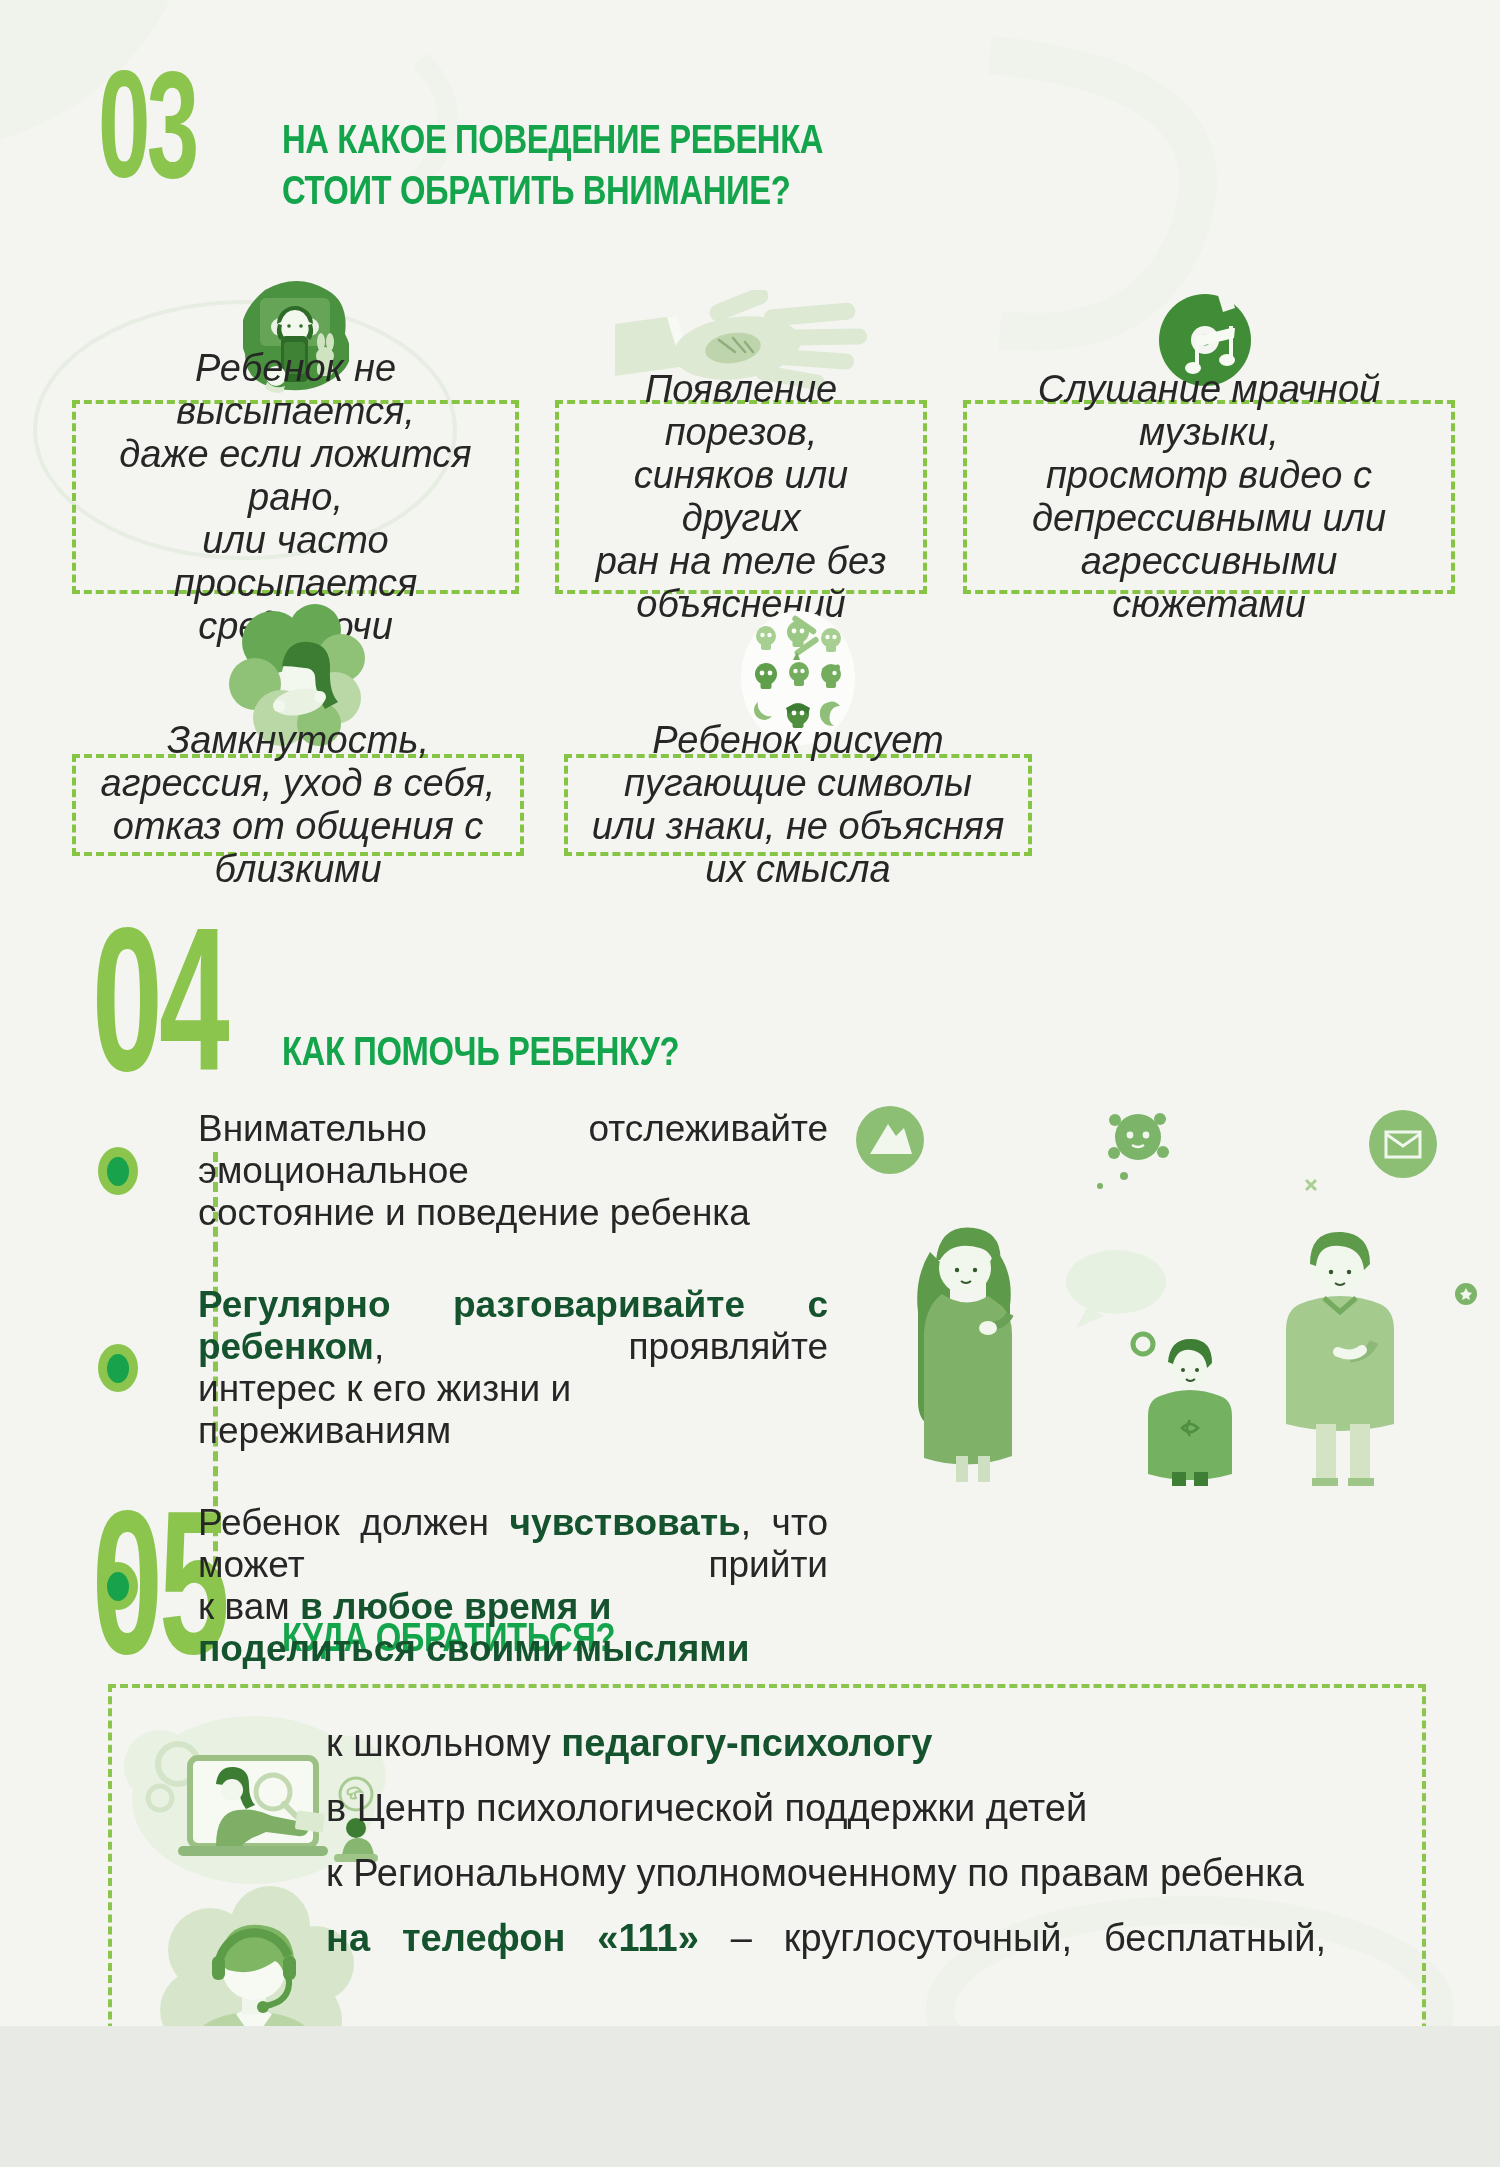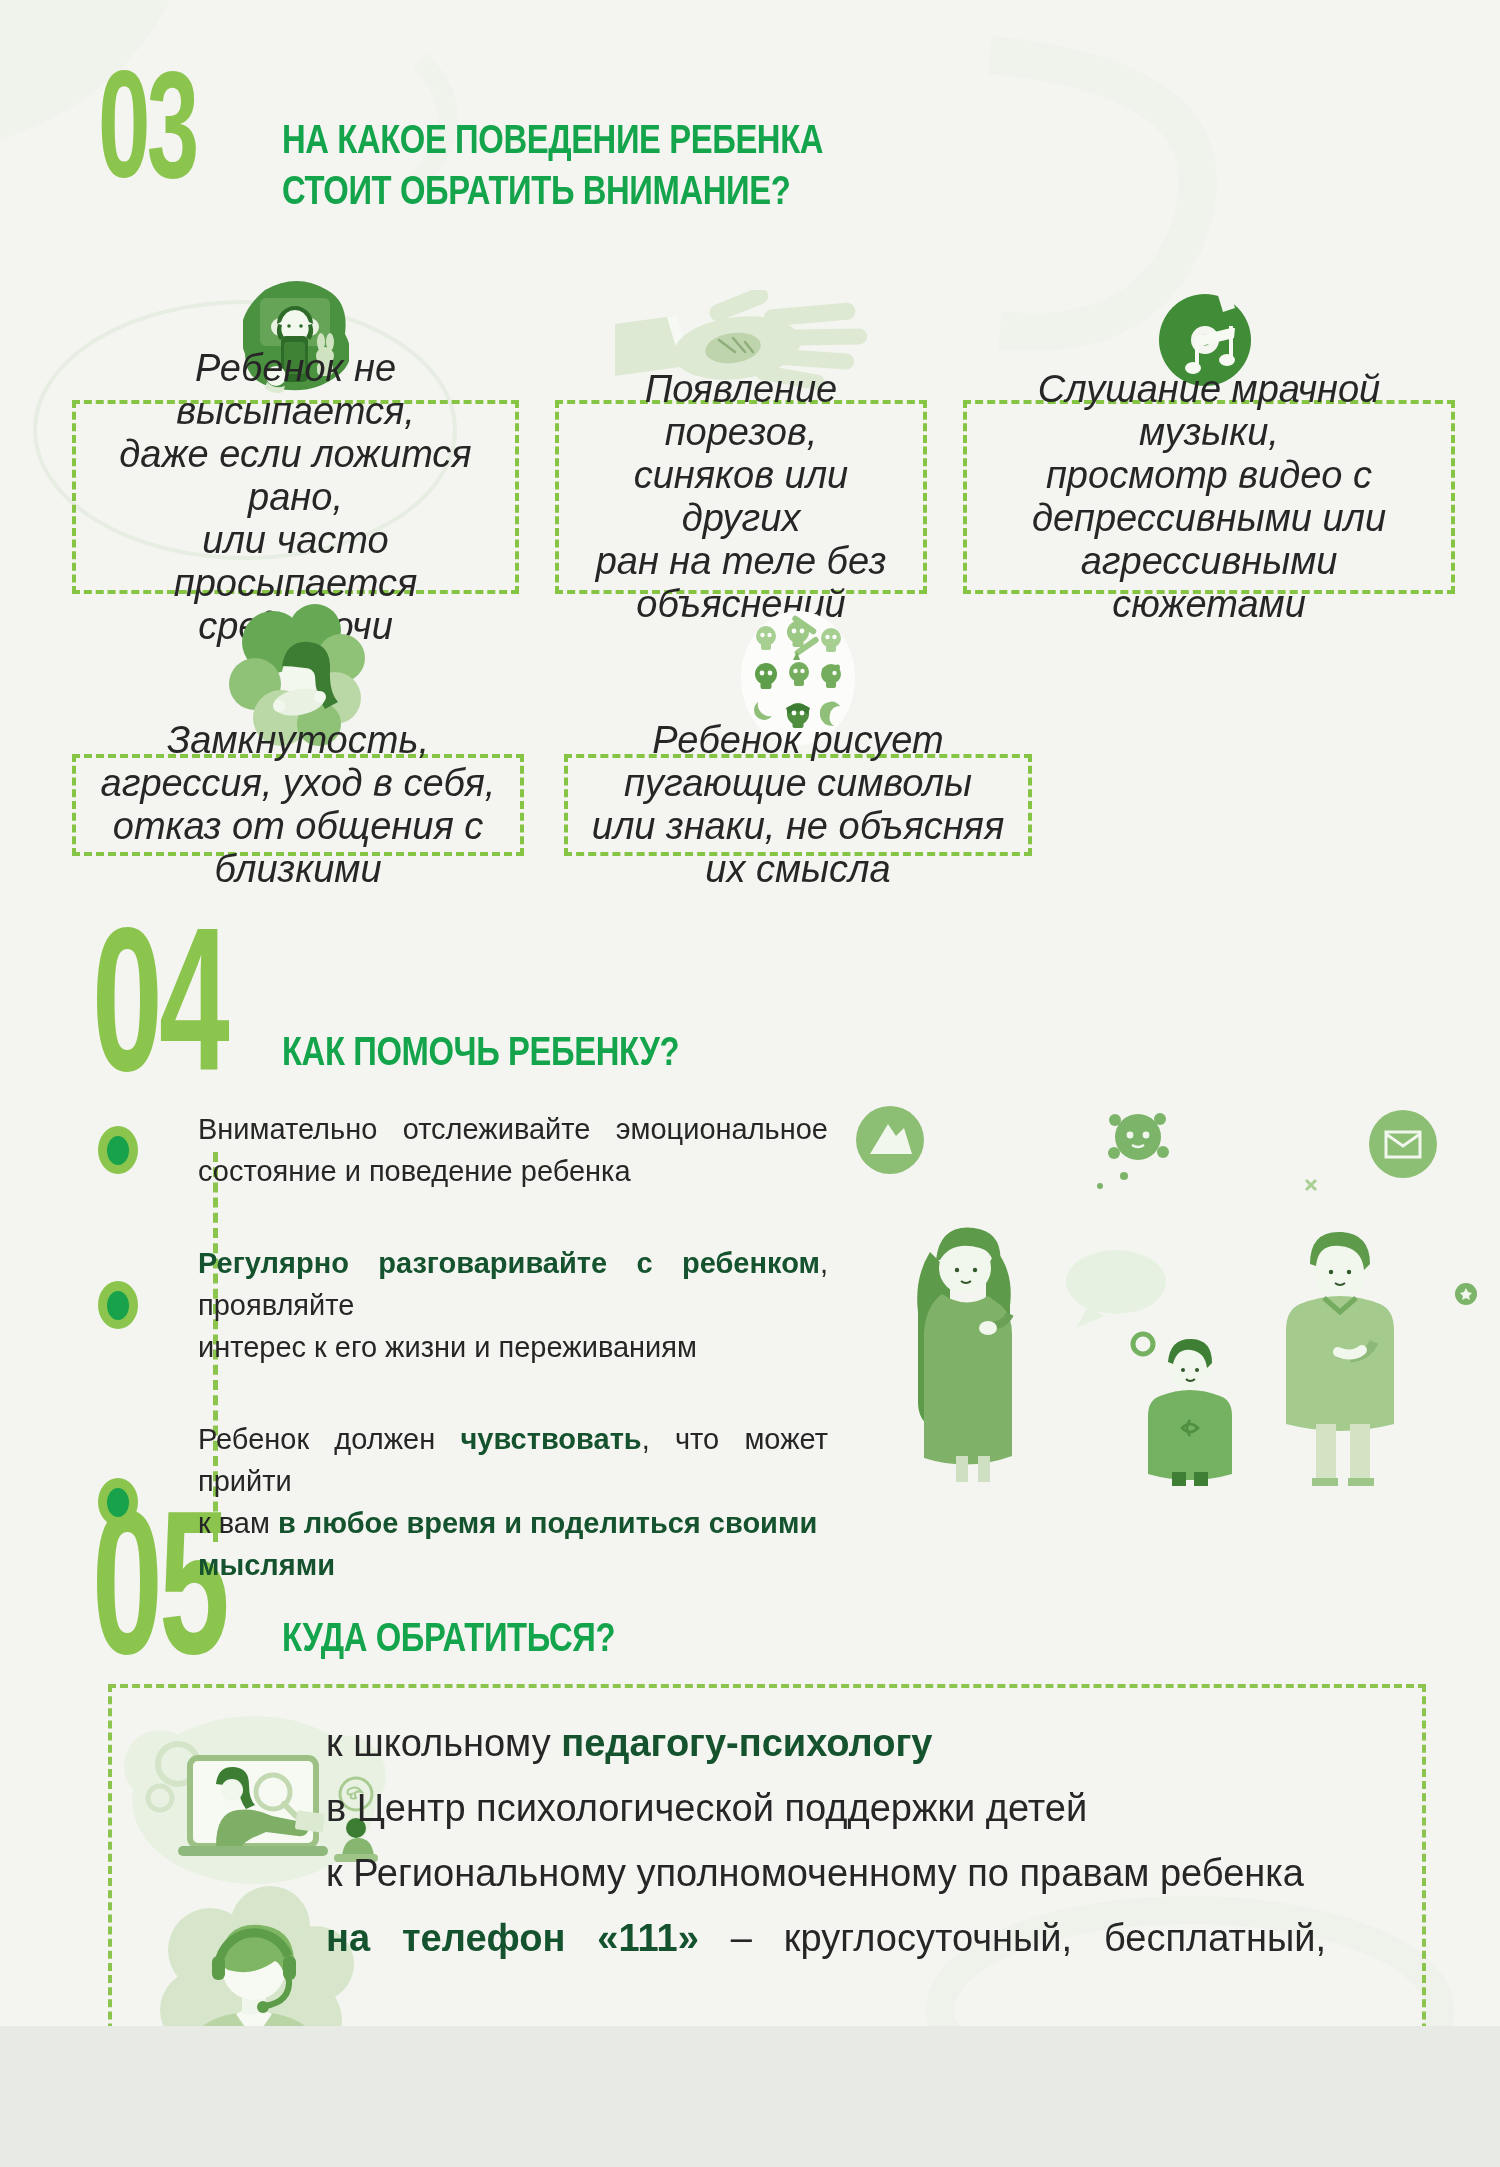--- a/index.html
+++ b/index.html
@@ -34,21 +34,21 @@
   .col-w1{width:447px;} .col-w2{width:372px;} .col-w3{width:492px;}
   .col-w4{width:452px;} .col-w5{width:468px;}
 
   
   .help-list{position:absolute;left:98px;top:1108px;width:740px;display:flex;flex-direction:column;gap:50px;}
   .help-line{position:absolute;left:115px;top:44px;bottom:44px;border-left:5px dashed #8cc54e;}
   .help-item{position:relative;display:flex;align-items:center;gap:60px;z-index:1;}
   .t-dot{width:40px;height:48px;border-radius:50%;background:#8cc54e;flex:0 0 40px;
          display:flex;align-items:center;justify-content:center;}
   .t-dot-inner{width:22px;height:29px;border-radius:50%;background:#17a24b;}
-  .step-text{width:630px;font-size:29px;line-height:42px;}
+  .step-text{width:630px;font-size:37px;line-height:42px;}
   .tline{min-height:42px;}
   .tline.just{text-align:justify;text-align-last:justify;}
   .gb{color:#14532d;font-weight:bold;}
 
   
   .contact-box{position:absolute;left:108px;top:1684px;width:1318px;height:396px;
                border:4px dashed #8cc54e;box-sizing:border-box;}
   .contact-list{position:absolute;left:214px;top:34px;width:1000px;display:flex;flex-direction:column;gap:23px;}
   .contact-item{font-size:38px;line-height:42px;}
   .ill{position:absolute;}

